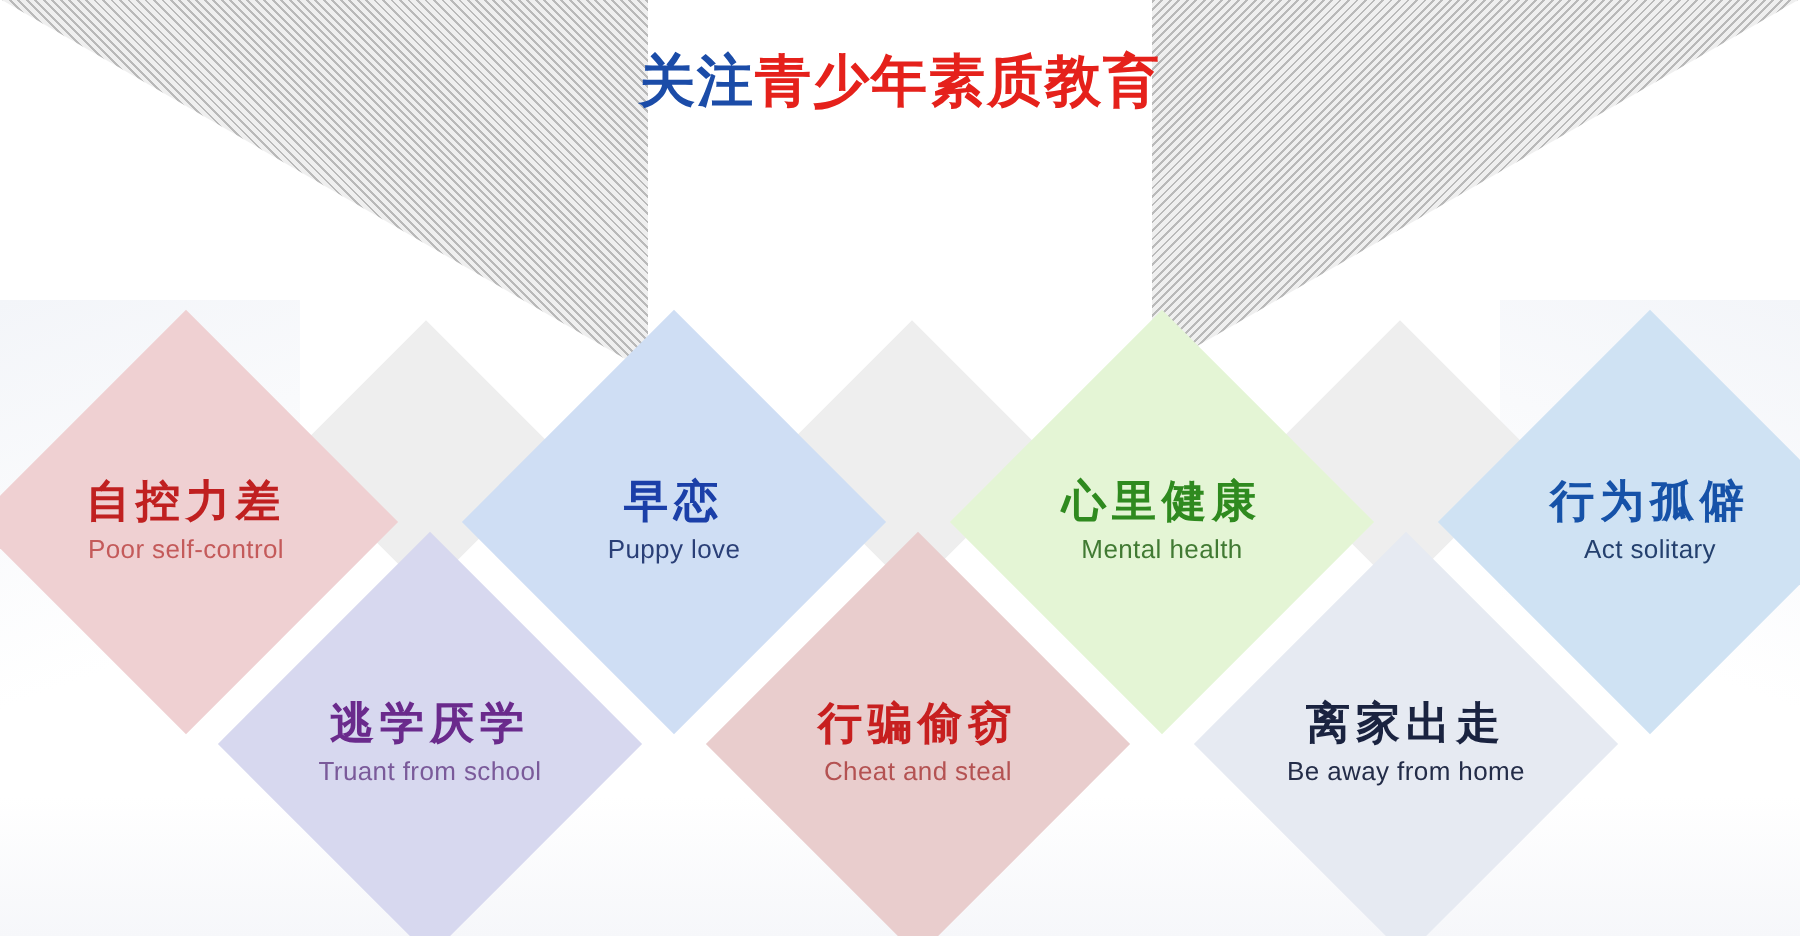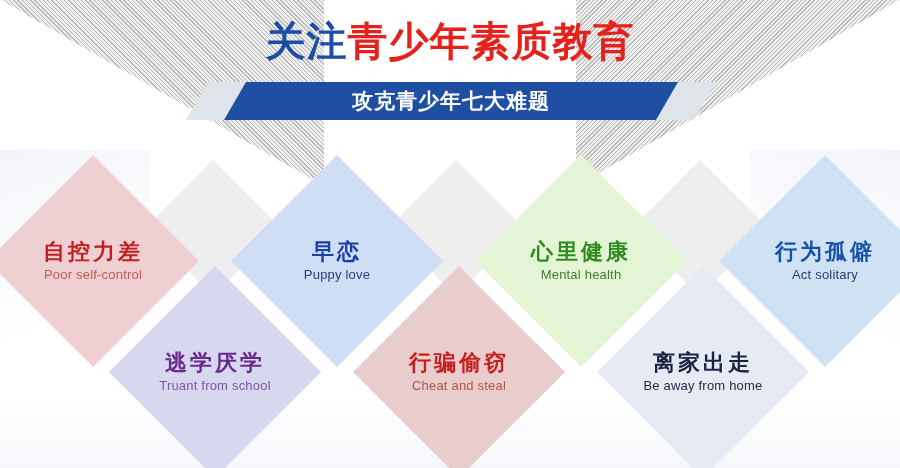--- a/index.html
+++ b/index.html
@@ -77,21 +77,21 @@
     width: 900px;
     height: 140px;
     z-index: 5;
   }
   .main-title {
     position: absolute;
     left: 0;
     top: 16px;
     width: 900px;
     text-align: center;
-    font-size: 40px;
+    font-size: 28px;
     font-weight: bold;
     letter-spacing: 1px;
     line-height: 50px;
     white-space: nowrap;
   }
   .title-part-a { color: #1b4ca8; }
   .title-part-b { color: #e5211b; }
 
   .banner {
     position: absolute;
@@ -192,26 +192,20 @@
 
   <div id="deco-layer">
       <div class="deco-diamond" style="left: 165px; top: 180px; width: 96px; height: 96px; background: rgb(238, 238, 238);"></div>
       <div class="deco-diamond" style="left: 408px; top: 180px; width: 96px; height: 96px; background: rgb(238, 238, 238);"></div>
       <div class="deco-diamond" style="left: 652px; top: 180px; width: 96px; height: 96px; background: rgb(238, 238, 238);"></div>
     </div>
 
   <div class="header">
     <div class="main-title"><span class="title-part-a">关注</span><span class="title-part-b">青少年素质教育</span></div>
 
-    <div class="banner">
-      <div class="banner-wing banner-wing-l"></div>
-      <div class="banner-wing banner-wing-r"></div>
-      <div class="banner-core"></div>
-      <div class="banner-text">攻克青少年七大难题</div>
-    </div>
   </div>
 
   <div id="diamond-layer">
       <div class="diamond" style="left: 18px; top: 186px; width: 150px; height: 150px; background: rgb(239, 208, 210);">
         <div class="inner">
           <div class="d-zh" style="color: rgb(192, 32, 32);">自控力差</div>
           <div class="d-en" style="color: rgb(196, 90, 90);">Poor self-control</div>
         </div>
       </div>
       <div class="diamond" style="left: 140px; top: 297px; width: 150px; height: 150px; background: rgb(215, 216, 239);">

